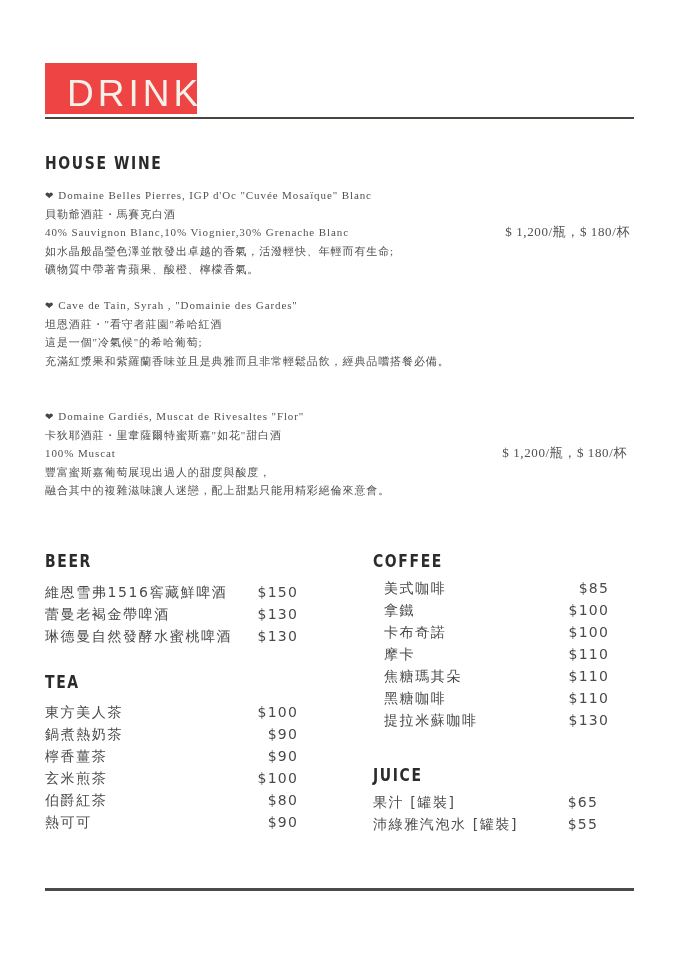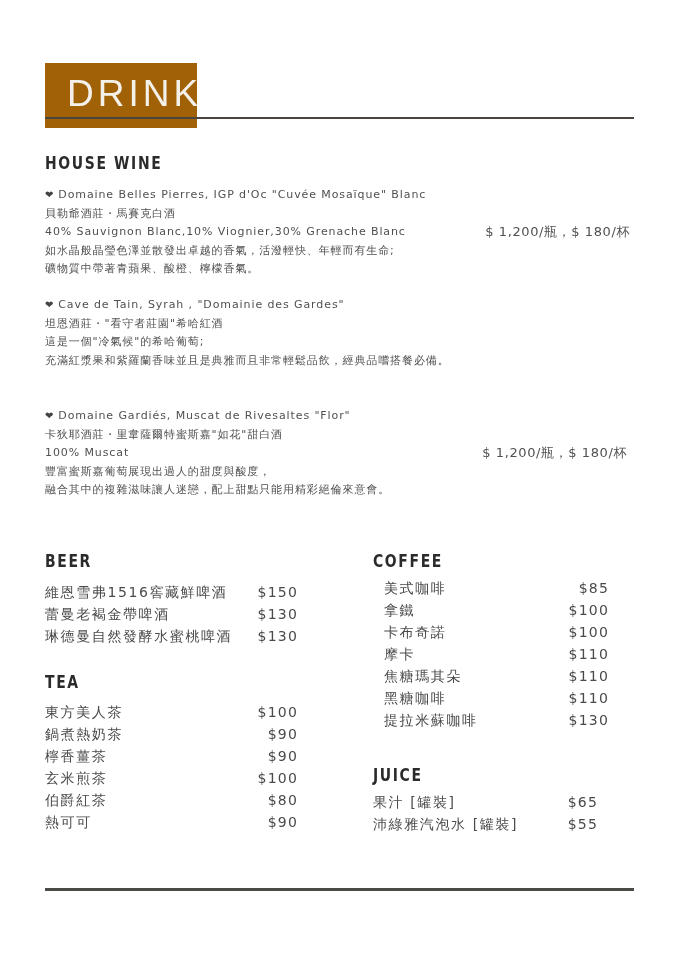--- a/index.html
+++ b/index.html
@@ -1,41 +1,41 @@
 <!DOCTYPE html>
 <html><head>
   <meta charset="utf-8">
   <style>
     html, body { margin: 0; padding: 0; }
     body {
       width: 679px; height: 960px; background: #ffffff; position: relative; overflow: hidden;
       font-family: "DejaVu Sans", sans-serif; color: #4a4a4a;
     }
     .title-box {
-      position: absolute; left: 45px; top: 63px; width: 152px; height: 65px;
-      background: #a16207;
+      position: absolute; left: 45px; top: 63px; width: 152px; height: 51px;
+      background: #ef4444;
     }
     .title-text {
       position: absolute; left: 22px; top: 10px;
       color: #f4f1ea; font-family: "Liberation Sans", sans-serif;
       font-size: 37px; letter-spacing: 4px; font-weight: normal;
     }
     .top-rule {
       position: absolute; left: 45px; top: 117px; width: 589px; height: 2px; background: #4a463f;
     }
     .bottom-rule {
       position: absolute; left: 45px; top: 888px; width: 589px; height: 3px; background: #4a4a46;
     }
     .section-title {
       position: absolute; font-family: "DejaVu Sans", sans-serif; font-weight: bold;
       font-size: 17px; letter-spacing: 2px; color: #2b2b2b; transform: scaleX(0.82); transform-origin: left center;
     }
     .wine {
       position: absolute; left: 45px; width: 590px; font-size: 11px; line-height: 18.6px;
-      letter-spacing: 0.9px; color: #505050;
+      letter-spacing: 0.9px; color: #505050; font-family: Liberation Serif, serif;
     }
     .wine-line { white-space: nowrap; height: 18.6px; position: relative; }
     .heart { font-size: 10px; color: #444; margin-right: 4px; }
     .wine-price {
       position: absolute; right: 5px; top: 0; font-size: 13px; letter-spacing: 0.6px; color: #505050;
     }
     .list {
       position: absolute; font-size: 14px; line-height: 22px; letter-spacing: 1.6px; color: #4a4a4a;
     }
     .row { position: relative; height: 22px; white-space: nowrap; }

